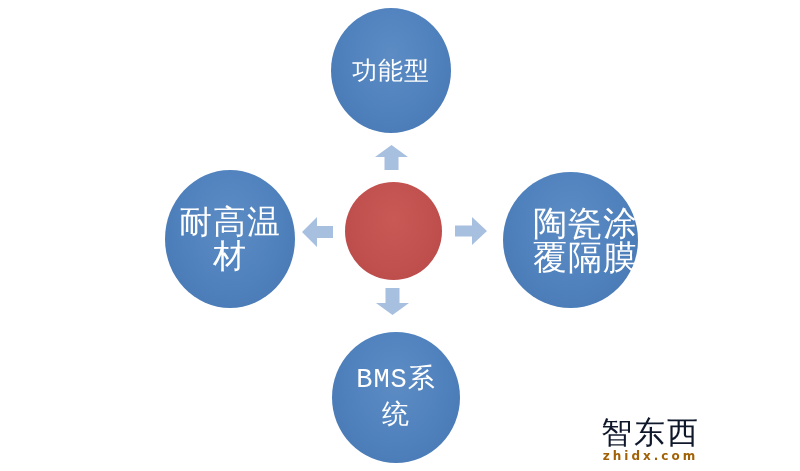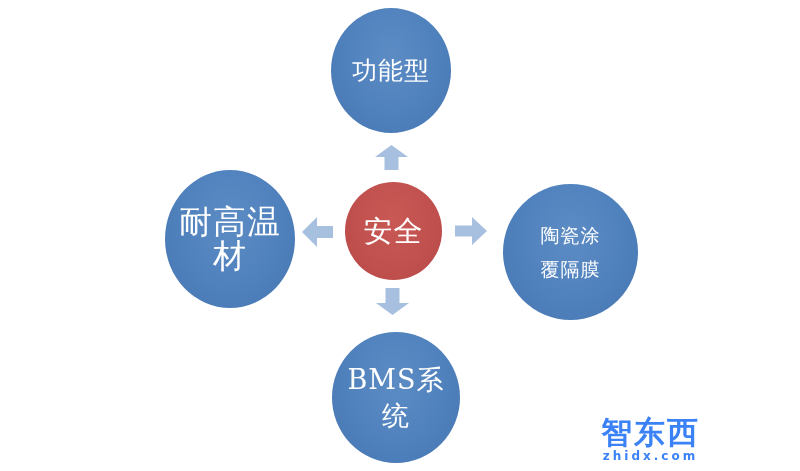--- a/index.html
+++ b/index.html
@@ -21,23 +21,23 @@
     justify-content: center;
     text-align: center;
     color: #ffffff;
   }
   .node {
     background: radial-gradient(ellipse at 50% 38%, #5d8cc4 0%, #4f81bd 55%, #4575ae 100%);
   }
   .node .line { line-height: 34px; letter-spacing: 1px; }
   .node-top    { left: 331px; top: 8px;   width: 120px; height: 125px; font-size: 25px; }
   .node-left   { left: 165px; top: 170px; width: 130px; height: 138px; font-size: 33px; }
-  .node-right  { left: 503px; top: 184px; width: 135px; height: 136px; font-size: 19px; }
+  .node-right  { left: 503px; top: 172px; width: 135px; height: 136px; font-size: 34px; align-items: flex-end; }
   .node-bottom { left: 332px; top: 332px; width: 128px; height: 131px; font-size: 27px; }
-  .node-bottom .line { line-height: 36px; }
+  .node-bottom .line { line-height: 36px; font-family: Liberation Mono, monospace; }
   .node-center {
     left: 345px; top: 182px; width: 97px; height: 98px;
     background: radial-gradient(ellipse at 50% 38%, #c95955 0%, #c0504d 60%, #b4484a 100%);
     font-size: 29px;
   }
   .node-center .line { line-height: 33px; letter-spacing: 1px; }
   .arrow { position: absolute; display: block; }
   .arrow-up    { left: 375px; top: 145px; }
   .arrow-down  { left: 376px; top: 288px; }
   .arrow-left  { left: 302px; top: 217px; }
@@ -45,30 +45,30 @@
   .watermark {
     position: absolute;
     right: 8px;
     bottom: 8px;
     text-align: center;
     user-select: none;
   }
   .watermark-logo {
     font-family: "DejaVu Sans", "Liberation Sans", sans-serif;
     font-size: 31px;
-    font-weight: bold;
-    color: #3b82f6;
+    font-weight: normal;
+    color: #0f172a;
     letter-spacing: 2px;
     line-height: 34px;
   }
   .watermark-domain {
     font-family: "DejaVu Sans", "Liberation Sans", sans-serif;
     font-size: 12px;
     font-weight: bold;
-    color: #3b82f6;
+    color: #a16207;
     letter-spacing: 3px;
     line-height: 14px;
   }
 </style>
 </head>
 <body>
 
 <div class="canvas">
 
   <div class="circle node node-top">
@@ -84,21 +84,20 @@
     <div class="line">陶瓷涂</div>
     <div class="line">覆隔膜</div>
   </div>
 
   <div class="circle node node-bottom">
     <div class="line">BMS系</div>
     <div class="line">统</div>
   </div>
 
   <div class="circle node-center">
-    <div class="line">安全</div>
   </div>
 
   <svg class="arrow arrow-up" width="33" height="25" viewBox="0 0 33 25">
     <polygon points="16.5,0 33,12 23.5,12 23.5,25 9.5,25 9.5,12 0,12" fill="#a8c0e0"></polygon>
   </svg>
 
   <svg class="arrow arrow-down" width="33" height="27" viewBox="0 0 33 27">
     <polygon points="16.5,27 33,15 23.5,15 23.5,0 9.5,0 9.5,15 0,15" fill="#a8c0e0"></polygon>
   </svg>
 

